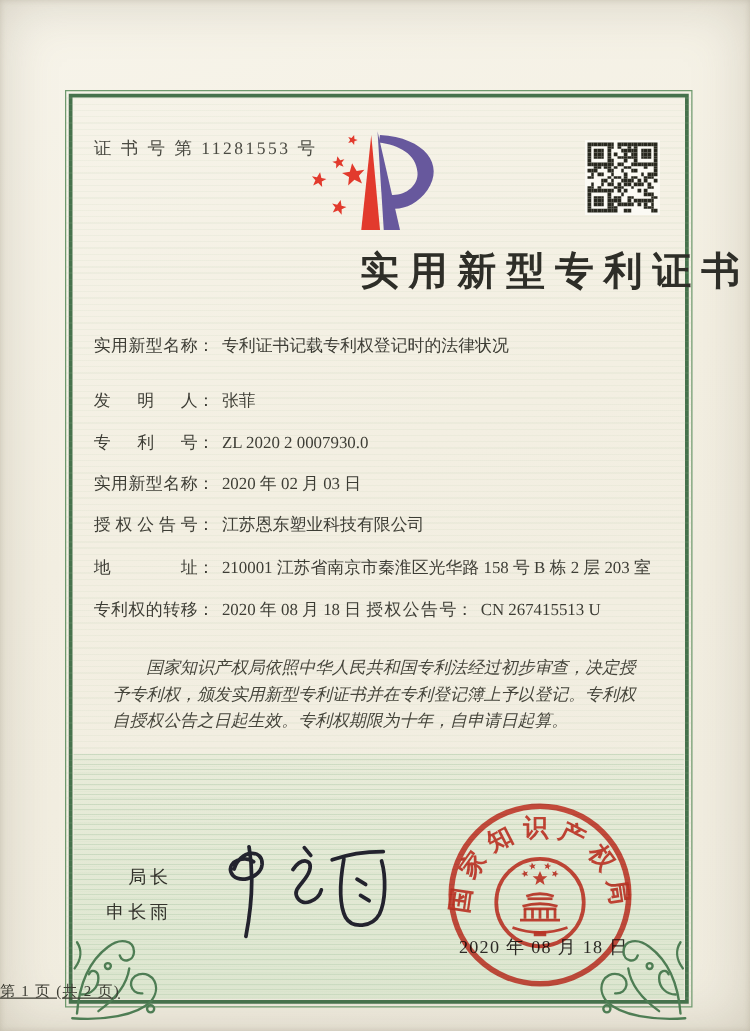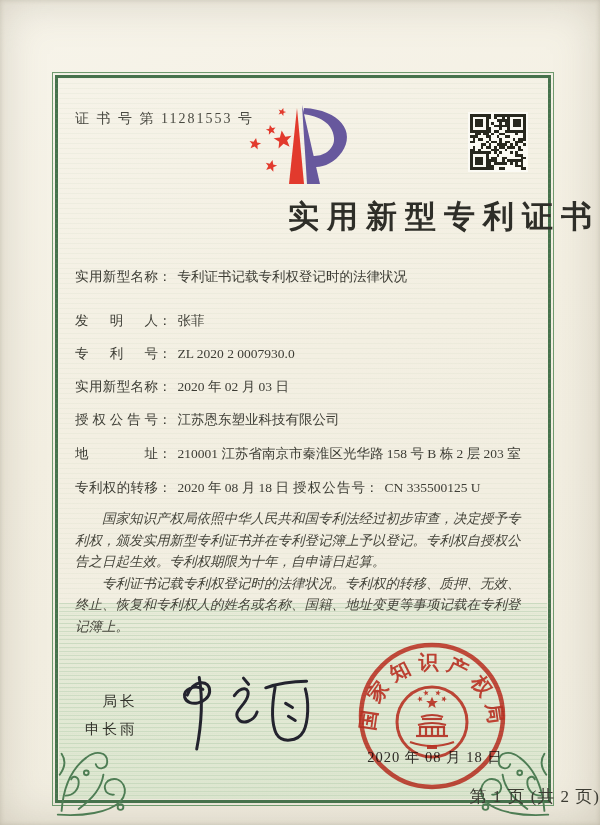--- a/index.html
+++ b/index.html
@@ -24,27 +24,27 @@
   .qr-grid div.on{background:#28281f;}
   .title{position:absolute;left:0;right:0;top:196px;text-align:right;font-size:31px;letter-spacing:8px;color:#2e2e28;font-weight:600;}
   .rows{position:absolute;left:75px;top:0;width:460px;font-size:13.5px;color:#3d3d35;}
   .row{position:absolute;left:0;white-space:nowrap;}
   .row .label{display:inline-block;width:83px;text-align:justify;text-align-last:justify;}
   .row .colon{margin-right:6px;}
   .row .pair2{position:absolute;left:218px;top:0;white-space:nowrap;}
   .row .pair2 .label{width:72px;}
   .paras{position:absolute;left:75px;top:508px;width:454px;font-size:13.5px;line-height:21.5px;
     font-style:italic;color:#45453b;}
-  .paras p{margin:0;text-indent:2em;}
+  .paras p{margin:15px;text-indent:2em;}
   .officer{position:absolute;left:85px;top:692px;font-size:14.5px;letter-spacing:3px;color:#33332c;}
   .officer div{margin-bottom:9px;text-align:right;}
   .signature{position:absolute;left:168px;top:664px;}
   .seal{position:absolute;left:352px;top:636px;mix-blend-mode:multiply;}
   .seal-date{position:absolute;left:350px;top:748px;width:170px;text-align:center;font-size:14.5px;letter-spacing:1px;color:#2c2a25;}
-  .footer{position:absolute;left:0;right:0;top:785px;text-align:right;font-size:17px;color:#3c3c33;letter-spacing:1px;}
+  .footer{position:absolute;left:0;right:0;top:785px;text-align:left;font-size:12px;color:#3c3c33;letter-spacing:1px;text-decoration:underline;}
   .flourish{position:absolute;bottom:3px;width:95px;height:105px;}
   .flourish.bl{left:54px;}
   .flourish.br{right:48px;transform:scaleX(-1);}
 </style>
 </head>
 <body>
 
 <div class="photo">
   <div class="frame">
     <div class="inner"></div>
@@ -536,28 +536,27 @@
     </div>
     <div class="row" style="top:411px">
       <span class="label">授权公告号</span><span class="colon">：</span><span>江苏恩东塑业科技有限公司</span>
     </div>
     <div class="row" style="top:445px">
       <span class="label">地址</span><span class="colon">：</span><span>210001 江苏省南京市秦淮区光华路 158 号 B 栋 2 层 203 室</span>
     </div>
     <div class="row" style="top:479px">
       <span class="label">专利权的转移</span><span class="colon">：</span><span>2020 年 08 月 18 日</span>
       <span class="pair2">
-        <span class="label">授权公告号</span><span class="colon">：</span><span>CN 335500125 U</span>
+        <span class="label">授权公告号</span><span class="colon">：</span><span>CN 267415513 U</span>
       </span>
     </div>
   </div>
 
   <div class="paras">
     <p>国家知识产权局依照中华人民共和国专利法经过初步审查，决定授予专利权，颁发实用新型专利证书并在专利登记簿上予以登记。专利权自授权公告之日起生效。专利权期限为十年，自申请日起算。</p>
-    <p>专利证书记载专利权登记时的法律状况。专利权的转移、质押、无效、终止、恢复和专利权人的姓名或名称、国籍、地址变更等事项记载在专利登记簿上。</p>
   </div>
 
   <div class="officer">
     <div>局长</div>
     <div>申长雨</div>
   </div>
 
   <div class="signature">
     <svg width="150" height="95" viewBox="0 0 160 95">
       <g fill="none" stroke="#23232e" stroke-width="3.2" stroke-linecap="round" transform="rotate(-4 80 48)">

